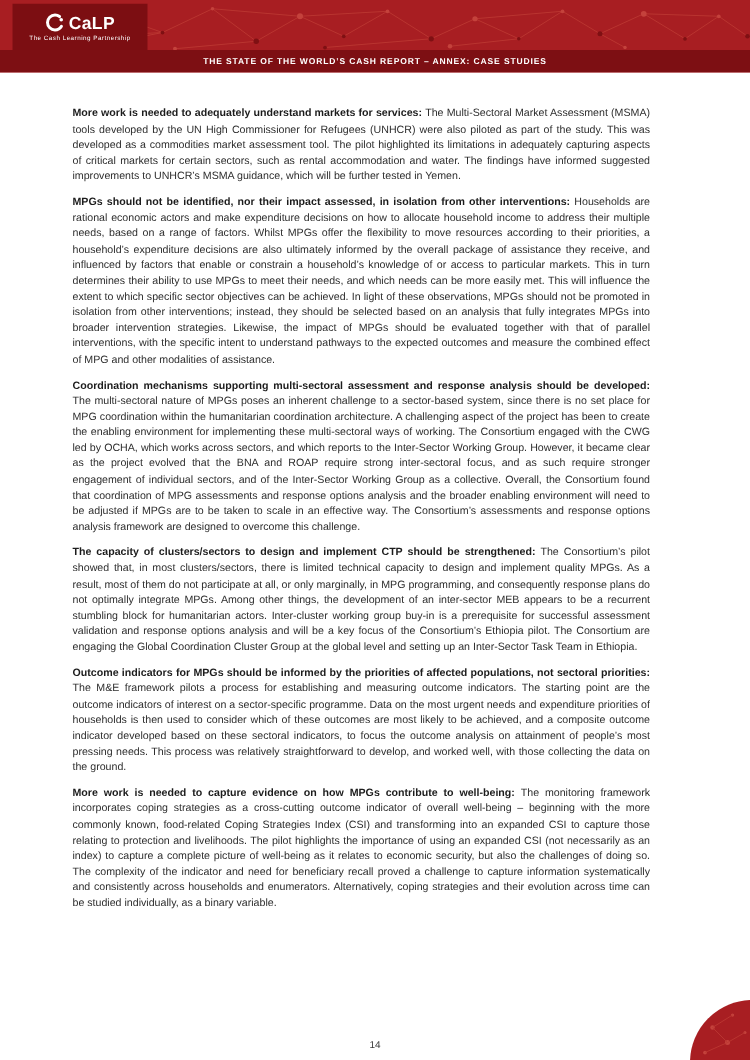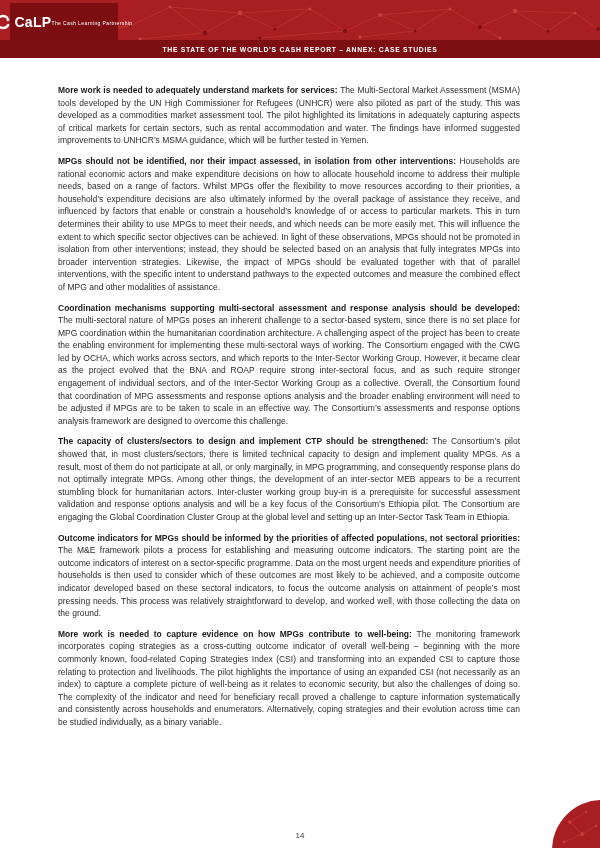--- a/index.html
+++ b/index.html
@@ -19,21 +19,21 @@
     overflow: hidden;
   }
   .header .pattern {
     position: absolute; top: 0; left: 0;
   }
   .logo-block {
     position: absolute; top: 3px; left: 10px;
     width: 108px; height: 37px;
     background: #7c0e12;
     z-index: 3;
-    display: flex; flex-direction: row;
+    display: flex; flex-direction: column;
     align-items: center; justify-content: center;
   }
   .logo-row { display: flex; align-items: center; gap: 3px; }
   .logo-mark { width: 16px; height: 16px; display: block; }
   .logo-text {
     color: #ffffff; font-weight: bold; font-size: 14px; line-height: 14px;
     letter-spacing: 0.3px;
   }
   .logo-tagline {
     color: #ffffff; font-size: 5px; letter-spacing: 0.4px; margin-top: 2px;

